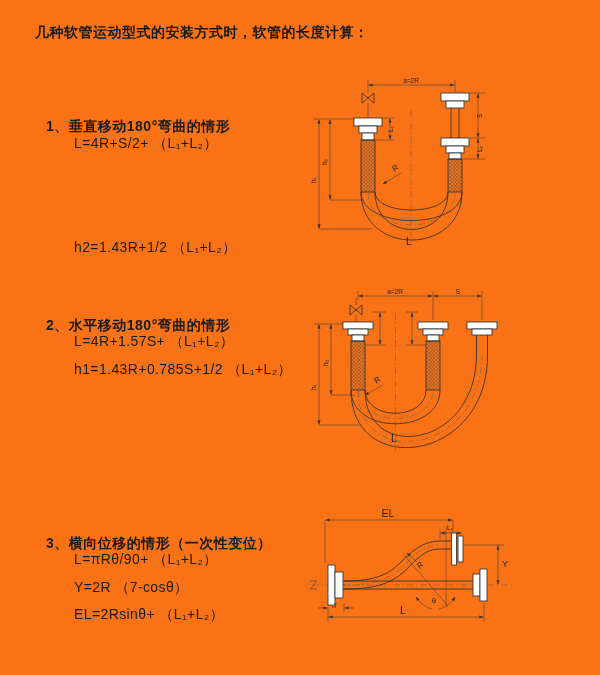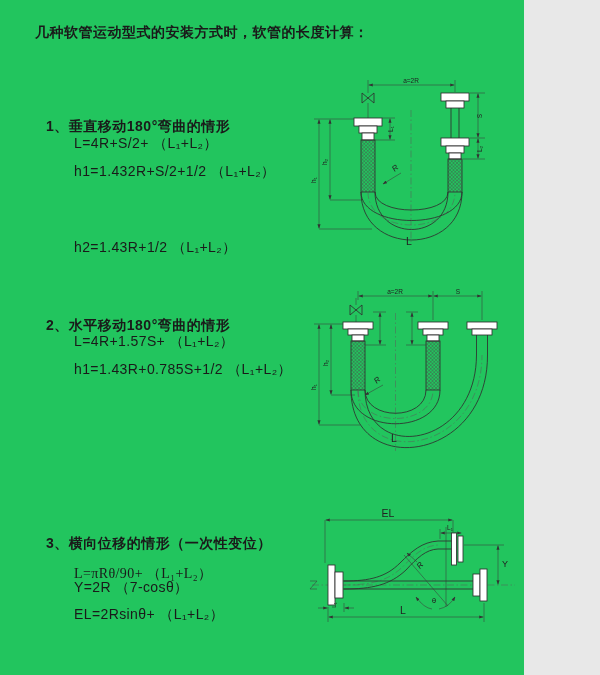--- a/index.html
+++ b/index.html
@@ -1,16 +1,16 @@
 <!DOCTYPE html>
 <html><head>
 <meta charset="utf-8">
 <style>
   html,body{margin:0;padding:0;background:#e8e8e8;}
-  .page{position:relative;width:524px;height:675px;background:#22c55e;overflow:hidden;
+  .page{position:relative;width:600px;height:675px;background:#f97316;overflow:hidden;
         font-family:"Liberation Sans","DejaVu Sans",sans-serif;color:#1a1a1a;}
   .abs{position:absolute;white-space:nowrap;}
   .title{font-size:14px;font-weight:700;letter-spacing:0.5px;}
   .heading{font-size:14px;font-weight:700;letter-spacing:0.5px;margin-top:12px;}
   .formula{font-size:14px;font-weight:500;letter-spacing:0.4px;}
   svg{position:absolute;overflow:visible;}
   .ol{stroke:#2f2f2f;stroke-width:0.85;fill:none;}
   .fl{stroke:#2f2f2f;stroke-width:0.85;fill:#ffffff;}
   .dl{stroke:#3a3a3a;stroke-width:0.55;fill:none;}
   .cl{stroke:#5a5a5a;stroke-width:0.5;fill:none;stroke-dasharray:7 2.5 1.5 2.5;}
@@ -20,29 +20,28 @@
 </style>
 </head>
 <body>
 
 <div class="page">
 
   <div class="abs title" style="left:35px;top:24px;">几种软管运动型式的安装方式时，软管的长度计算：</div>
 
   <div class="abs heading" style="left:46px;top:106px;">1、垂直移动180°弯曲的情形</div>
   <div class="abs formula" style="left:74px;top:135px;">L=4R+S/2+ （L₁+L₂）</div>
-  <div class="abs formula" style="left:74px;top:163px;">h1=1.432R+S/2+1/2 （L₁+L₂）</div>
   <div class="abs formula" style="left:74px;top:191px;margin-top:48px;">h2=1.43R+1/2 （L₁+L₂）</div>
 
   <div class="abs heading" style="left:46px;top:305px;">2、水平移动180°弯曲的情形</div>
   <div class="abs formula" style="left:74px;top:333px;">L=4R+1.57S+ （L₁+L₂）</div>
   <div class="abs formula" style="left:74px;top:361px;">h1=1.43R+0.785S+1/2 （L₁+L₂）</div>
 
   <div class="abs heading" style="left:46px;top:523px;">3、横向位移的情形（一次性变位）</div>
-  <div class="abs formula" style="left:74px;top:565px;font-family:Liberation Serif, serif;">L=πRθ/90+ （L₁+L₂）</div>
+  <div class="abs formula" style="left:74px;top:551px;">L=πRθ/90+ （L₁+L₂）</div>
   <div class="abs formula" style="left:74px;top:579px;">Y=2R （7-cosθ）</div>
   <div class="abs formula" style="left:74px;top:606px;">EL=2Rsinθ+ （L₁+L₂）</div>
 
   <svg style="left:310px;top:72px;" width="280" height="180" viewBox="0 0 280 180">
     <defs>
       <marker id="ar1" viewBox="0 0 10 10" refX="9" refY="5" markerWidth="8" markerHeight="8" orient="auto-start-reverse">
         <path d="M0,1.5 L10,5 L0,8.5 Z" fill="#333"></path>
       </marker>
       <pattern id="b1" width="3.5" height="3.5" patternUnits="userSpaceOnUse">
         <path d="M0,3.5 L3.5,0 M0,0 L3.5,3.5" stroke="#4a4a4a" stroke-width="0.45"></path>

